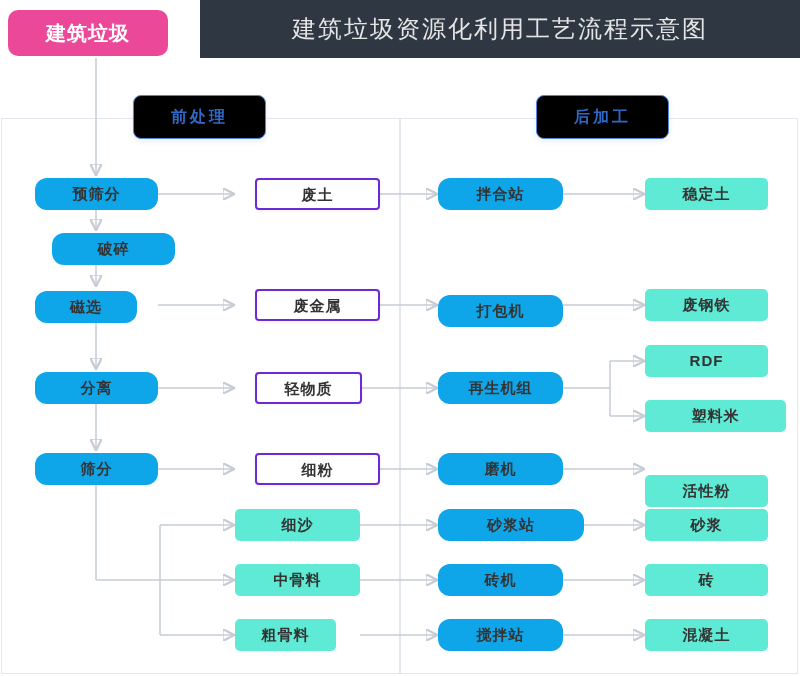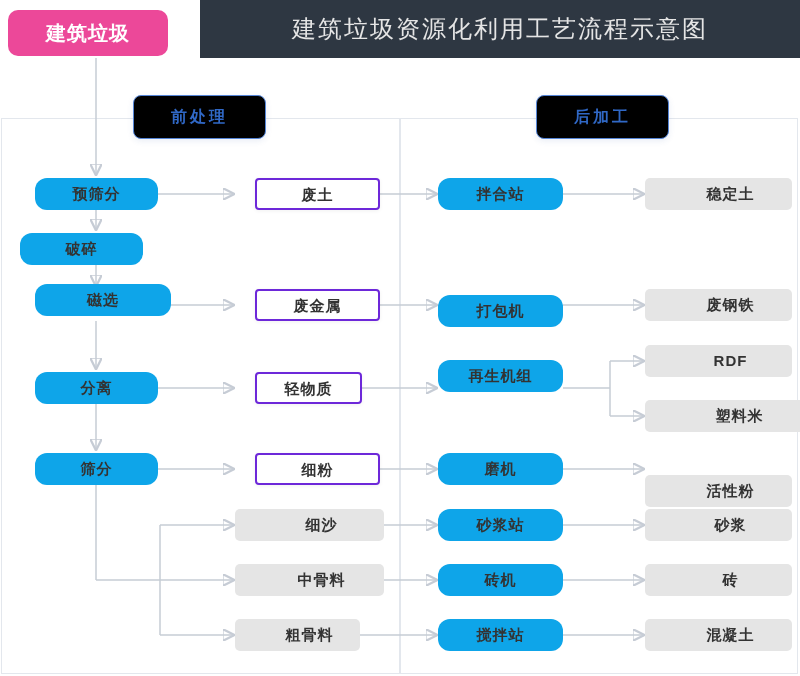--- a/index.html
+++ b/index.html
@@ -40,21 +40,21 @@
   }
   .section-head.pre{left:133px;}
   .section-head.post{left:536px;}
   
   .node{
     position:absolute;height:32px;line-height:32px;text-align:center;
     font-size:15px;font-weight:bold;color:#333333;letter-spacing:1px;
     border-radius:5px;z-index:4;
   }
   .n-blue{background:#0ea5e9;border-radius:12px;}
-  .n-yellow{background:#e5e5e5;padding-left:24px;}
+  .n-yellow{background:#5eead4;}
   .n-white{
     background:#ffffff;border:2px solid #6d28d9;box-sizing:border-box;
     border-radius:4px;box-shadow:0 1px 4px rgba(0,0,0,0.06);
     line-height:30px;
     margin-left:20px;
   }
   
   svg.wires{
     position:absolute;left:0;top:0;width:800px;height:676px;
     pointer-events:none;z-index:2;
@@ -114,38 +114,38 @@
 
 <div class="topbar">
   <span>建筑垃圾资源化利用工艺流程示意图</span>
 </div>
 <div class="badge">建筑垃圾</div>
 
 <div class="section-head pre">前处理</div>
 <div class="section-head post">后加工</div>
 
 <div class="node n-blue" style="left:35px;top:178px;width:123px">预筛分</div>
-<div class="node n-blue" style="left:20px;top:233px;width:123px">破碎</div>
-<div class="node n-blue" style="left:35px;top:284px;width:136px">磁选</div>
+<div class="node n-blue" style="left:52px;top:233px;width:123px">破碎</div>
+<div class="node n-blue" style="left:35px;top:291px;width:102px">磁选</div>
 <div class="node n-blue" style="left:35px;top:372px;width:123px">分离</div>
 <div class="node n-blue" style="left:35px;top:453px;width:123px">筛分</div>
 
 <div class="node n-white" style="left:235px;top:178px;width:125px">废土</div>
 <div class="node n-white" style="left:235px;top:289px;width:125px">废金属</div>
 <div class="node n-white" style="left:235px;top:372px;width:107px">轻物质</div>
 <div class="node n-white" style="left:235px;top:453px;width:125px">细粉</div>
 <div class="node n-yellow" style="left:235px;top:509px;width:125px">细沙</div>
 <div class="node n-yellow" style="left:235px;top:564px;width:125px">中骨料</div>
 <div class="node n-yellow" style="left:235px;top:619px;width:101px">粗骨料</div>
 
 <div class="node n-blue" style="left:438px;top:178px;width:125px">拌合站</div>
 <div class="node n-blue" style="left:438px;top:295px;width:125px">打包机</div>
-<div class="node n-blue" style="left:438px;top:360px;width:125px">再生机组</div>
+<div class="node n-blue" style="left:438px;top:372px;width:125px">再生机组</div>
 <div class="node n-blue" style="left:438px;top:453px;width:125px">磨机</div>
-<div class="node n-blue" style="left:438px;top:509px;width:125px">砂浆站</div>
+<div class="node n-blue" style="left:438px;top:509px;width:146px">砂浆站</div>
 <div class="node n-blue" style="left:438px;top:564px;width:125px">砖机</div>
 <div class="node n-blue" style="left:438px;top:619px;width:125px">搅拌站</div>
 
 <div class="node n-yellow" style="left:645px;top:178px;width:123px">稳定土</div>
 <div class="node n-yellow" style="left:645px;top:289px;width:123px">废钢铁</div>
 <div class="node n-yellow" style="left:645px;top:345px;width:123px">RDF</div>
 <div class="node n-yellow" style="left:645px;top:400px;width:141px">塑料米</div>
 <div class="node n-yellow" style="left:645px;top:475px;width:123px">活性粉</div>
 <div class="node n-yellow" style="left:645px;top:509px;width:123px">砂浆</div>
 <div class="node n-yellow" style="left:645px;top:564px;width:123px">砖</div>

